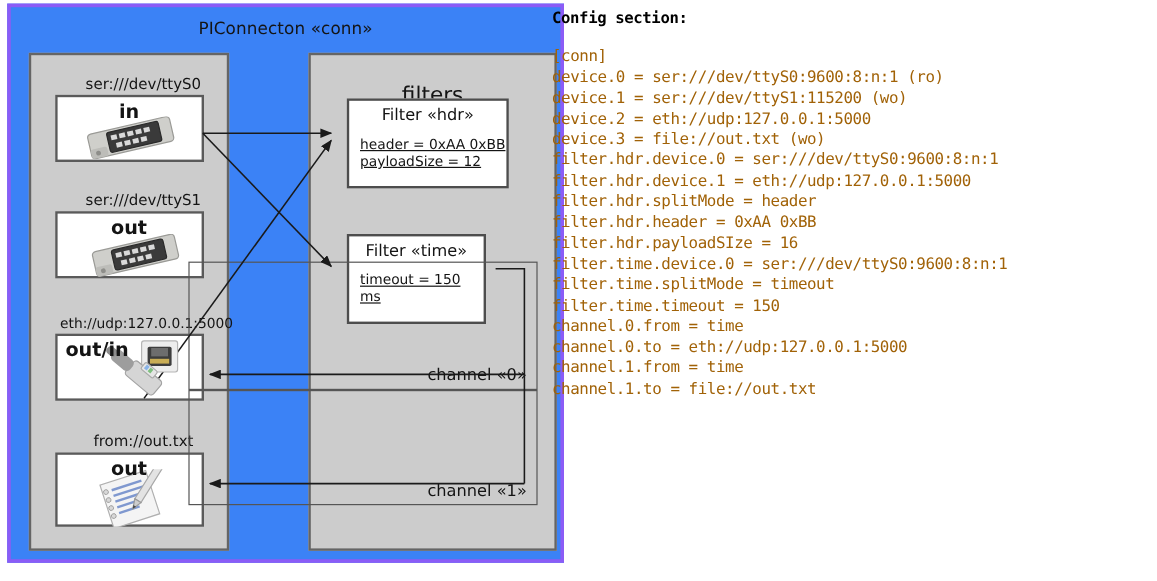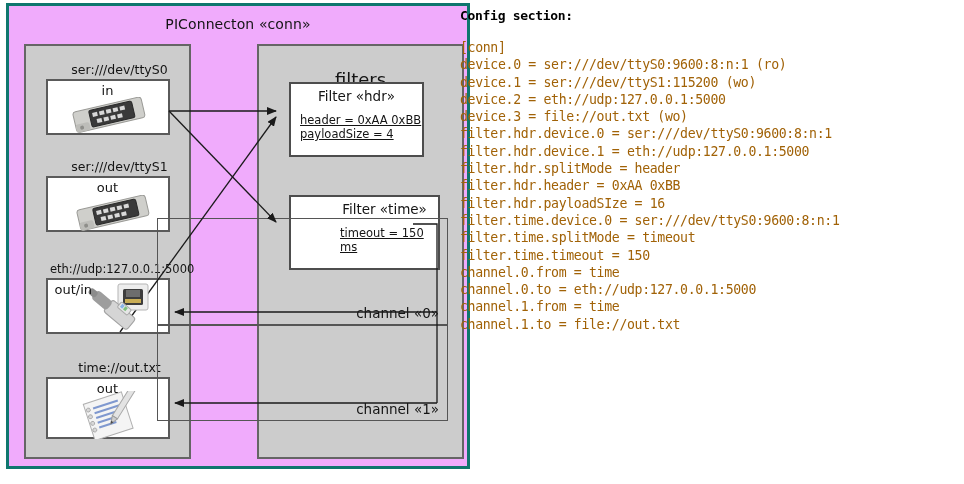--- a/index.html
+++ b/index.html
@@ -7,22 +7,22 @@
   body{
     width:964px;height:484px;
     background:#ffffff;
     font-family:"DejaVu Sans", sans-serif;
     overflow:hidden;
     position:relative;
   }
   
   #outer-frame{
     position:absolute;left:6px;top:3px;width:464px;height:466px;
-    background:#f0abfc;
-    border:3px solid #0f766e;
+    background:#3b82f6;
+    border:3px solid #8b5cf6;
     box-sizing:border-box;
   }
   #diagram-title{
     position:absolute;left:0;top:10px;width:100%;
     text-align:center;font-size:14px;color:#141414;
     letter-spacing:0.1px;
   }
   
   #devices-panel{
     position:absolute;left:15px;top:38px;width:167px;height:415px;
@@ -42,21 +42,21 @@
   .dev-label{
     text-align:center;font-size:12.5px;color:#141414;
     margin-bottom:2px;white-space:nowrap;padding-left:24px;
   }
   .dev-box{
     position:relative;margin:0 auto;width:124px;height:56px;
     background:#ffffff;border:2px solid #5a5a5a;box-sizing:border-box;
   }
   .dev-box .io{
     position:absolute;left:0;top:2px;width:100%;text-align:center;
-    font-size:13px;color:#141414;z-index:3;
+    font-size:16px;color:#141414;z-index:3;font-weight:bold;
   }
   .dev-box.wide-io .io{text-align:center;left:7px;width:auto;}
   .dev-icon{
     position:absolute;z-index:2;
   }
   
   .filter-box{
     position:absolute;background:#ffffff;border:2px solid #4d4d4d;
     box-sizing:border-box;
   }
@@ -169,21 +169,21 @@
             <rect x="34" y="23" width="3" height="4" fill="#8ab4e8"></rect>
             <rect x="38" y="23" width="3" height="4" fill="#7fc07f"></rect>
             <rect x="6" y="28" width="20" height="11" rx="4" fill="#9d9d9d"></rect>
             <rect x="0" y="30" width="9" height="7" rx="3" fill="#8b8b8b"></rect>
           </g>
         </svg>
       </div>
     </div>
 
     <div class="dev-group" style="top:314px;">
-      <div class="dev-label">time://out.txt</div>
+      <div class="dev-label">from://out.txt</div>
       <div class="dev-box" style="height:62px;">
         <span class="io">out</span>
         <svg class="dev-icon" width="64" height="48" viewBox="0 0 64 48" style="left:32px;top:12px;">
           <g transform="rotate(-18 32 24)">
             <rect x="8" y="5" width="40" height="38" fill="#f4f4f4" stroke="#b0b0b0"></rect>
             <g stroke="#7f98cf" stroke-width="2">
               <line x1="16" y1="12" x2="42" y2="12"></line>
                 <line x1="16" y1="17" x2="42" y2="17"></line>
               <line x1="16" y1="22" x2="42" y2="22"></line>
                 <line x1="16" y1="27" x2="38" y2="27"></line>
@@ -205,24 +205,24 @@
       </div>
     </div>
   </div>
 
   <div id="filters-panel">
     <div id="filters-title">filters</div>
 
     <div class="filter-box" style="left:30px;top:36px;width:135px;height:75px;">
       <div class="filter-title">Filter «hdr»</div>
       <div class="filter-props">header = 0xAA 0xBB</div>
-      <div class="filter-props" style="margin-top:0;">payloadSize = 4</div>
-    </div>
-
-    <div class="filter-box" style="left:30px;top:149px;width:151px;height:75px;padding-left:40px;">
+      <div class="filter-props" style="margin-top:0;">payloadSize = 12</div>
+    </div>
+
+    <div class="filter-box" style="left:30px;top:149px;width:116px;height:75px;">
       <div class="filter-title">Filter «time»</div>
       <div class="filter-props">timeout = 150 ms</div>
     </div>
 
     <div class="channel-box" style="left:-102px;top:172px;width:291px;height:107px;">
       <span class="channel-label">channel «0»</span>
     </div>
 
     <div class="channel-box" style="left:-102px;top:279px;width:291px;height:96px;">
       <span class="channel-label">channel «1»</span>

